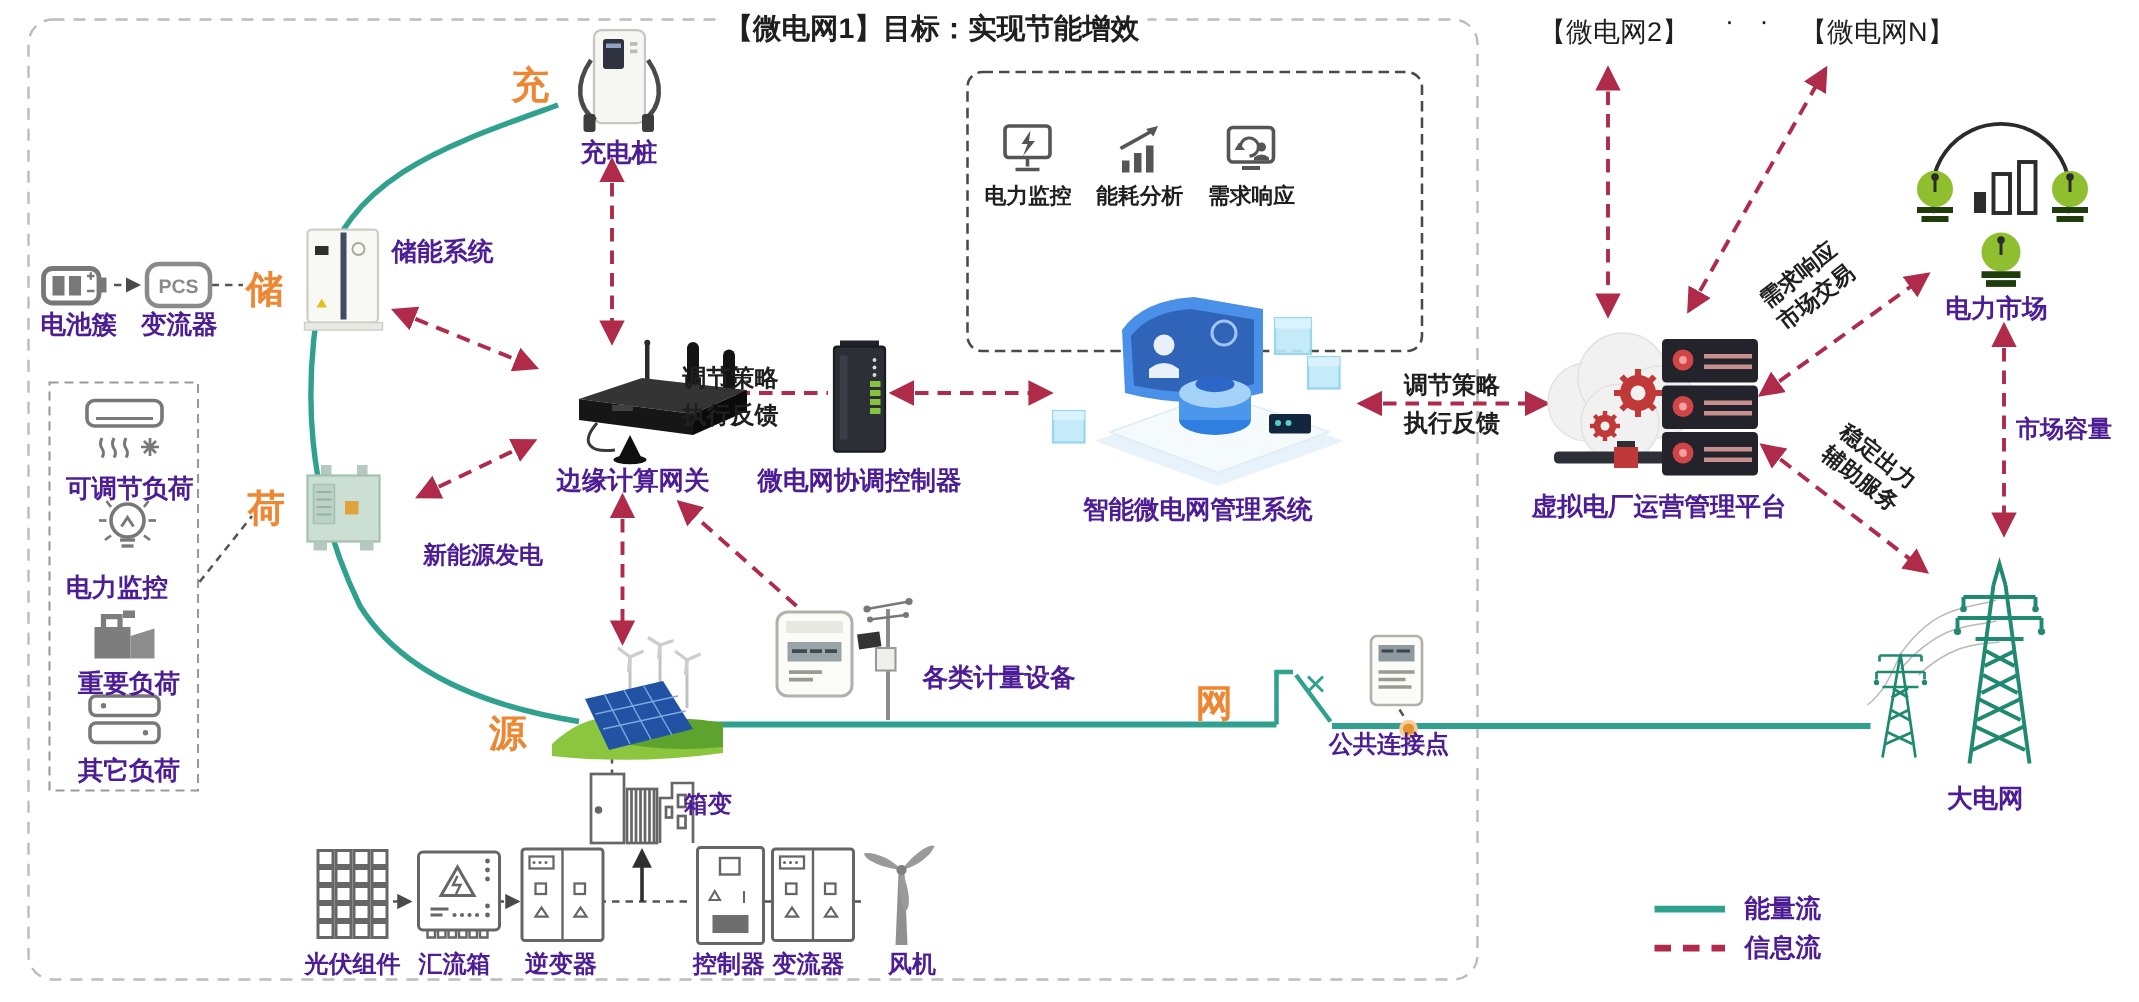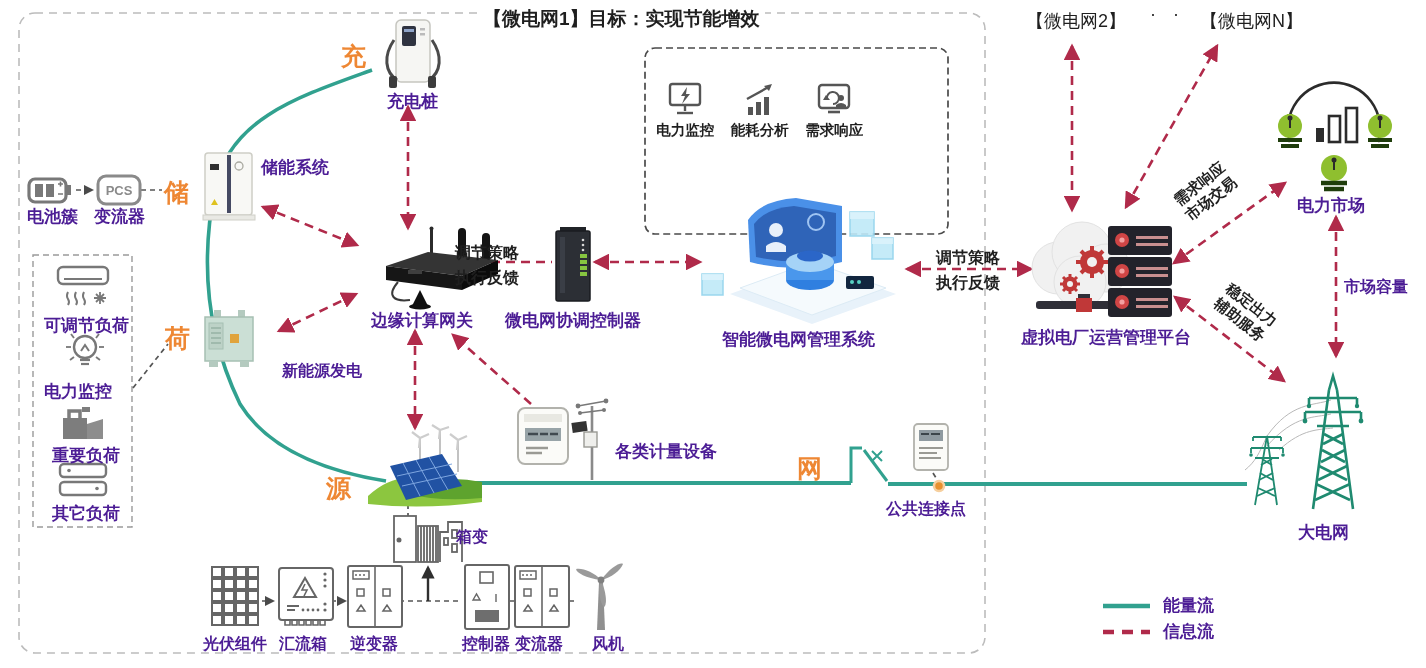--- a/index.html
+++ b/index.html
@@ -547,21 +547,21 @@
   <div class="lbl lbl15" style="left:52px;top:446px">重要负荷</div>
   <div class="lbl lbl15" style="left:52px;top:504px">其它负荷</div>
   <div class="lbl" style="left:282px;top:362px">新能源发电</div>
   <div class="lbl lbl17" style="left:371px;top:311px">边缘计算网关</div>
   <div class="lbl lbl17" style="left:505px;top:311px">微电网协调控制器</div>
   <div class="lbl lbl17" style="left:722px;top:330px">智能微电网管理系统</div>
   <div class="lbl lbl17" style="left:1021px;top:328px">虚拟电厂运营管理平台</div>
   <div class="lbl lbl17" style="left:1297px;top:196px">电力市场</div>
   <div class="lbl lbl17" style="left:1298px;top:523px">大电网</div>
   <div class="lbl lbl17" style="left:615px;top:442px">各类计量设备</div>
-  <div class="lbl" style="left:886px;top:500px">公共连接点</div>
+  <div class="lbl" style="left:886px;top:488px">公共连接点</div>
   <div class="lbl" style="left:456px;top:528px">箱变</div>
   <div class="lbl" style="left:203px;top:635px">光伏组件</div>
   <div class="lbl" style="left:279px;top:635px">汇流箱</div>
   <div class="lbl" style="left:350px;top:635px">逆变器</div>
   <div class="lbl" style="left:462px;top:635px">控制器</div>
   <div class="lbl" style="left:515px;top:635px">变流器</div>
   <div class="lbl" style="left:592px;top:635px">风机</div>
 
   <div class="linklbl" style="left:455px;top:240px">
     <div>调节策略</div>

